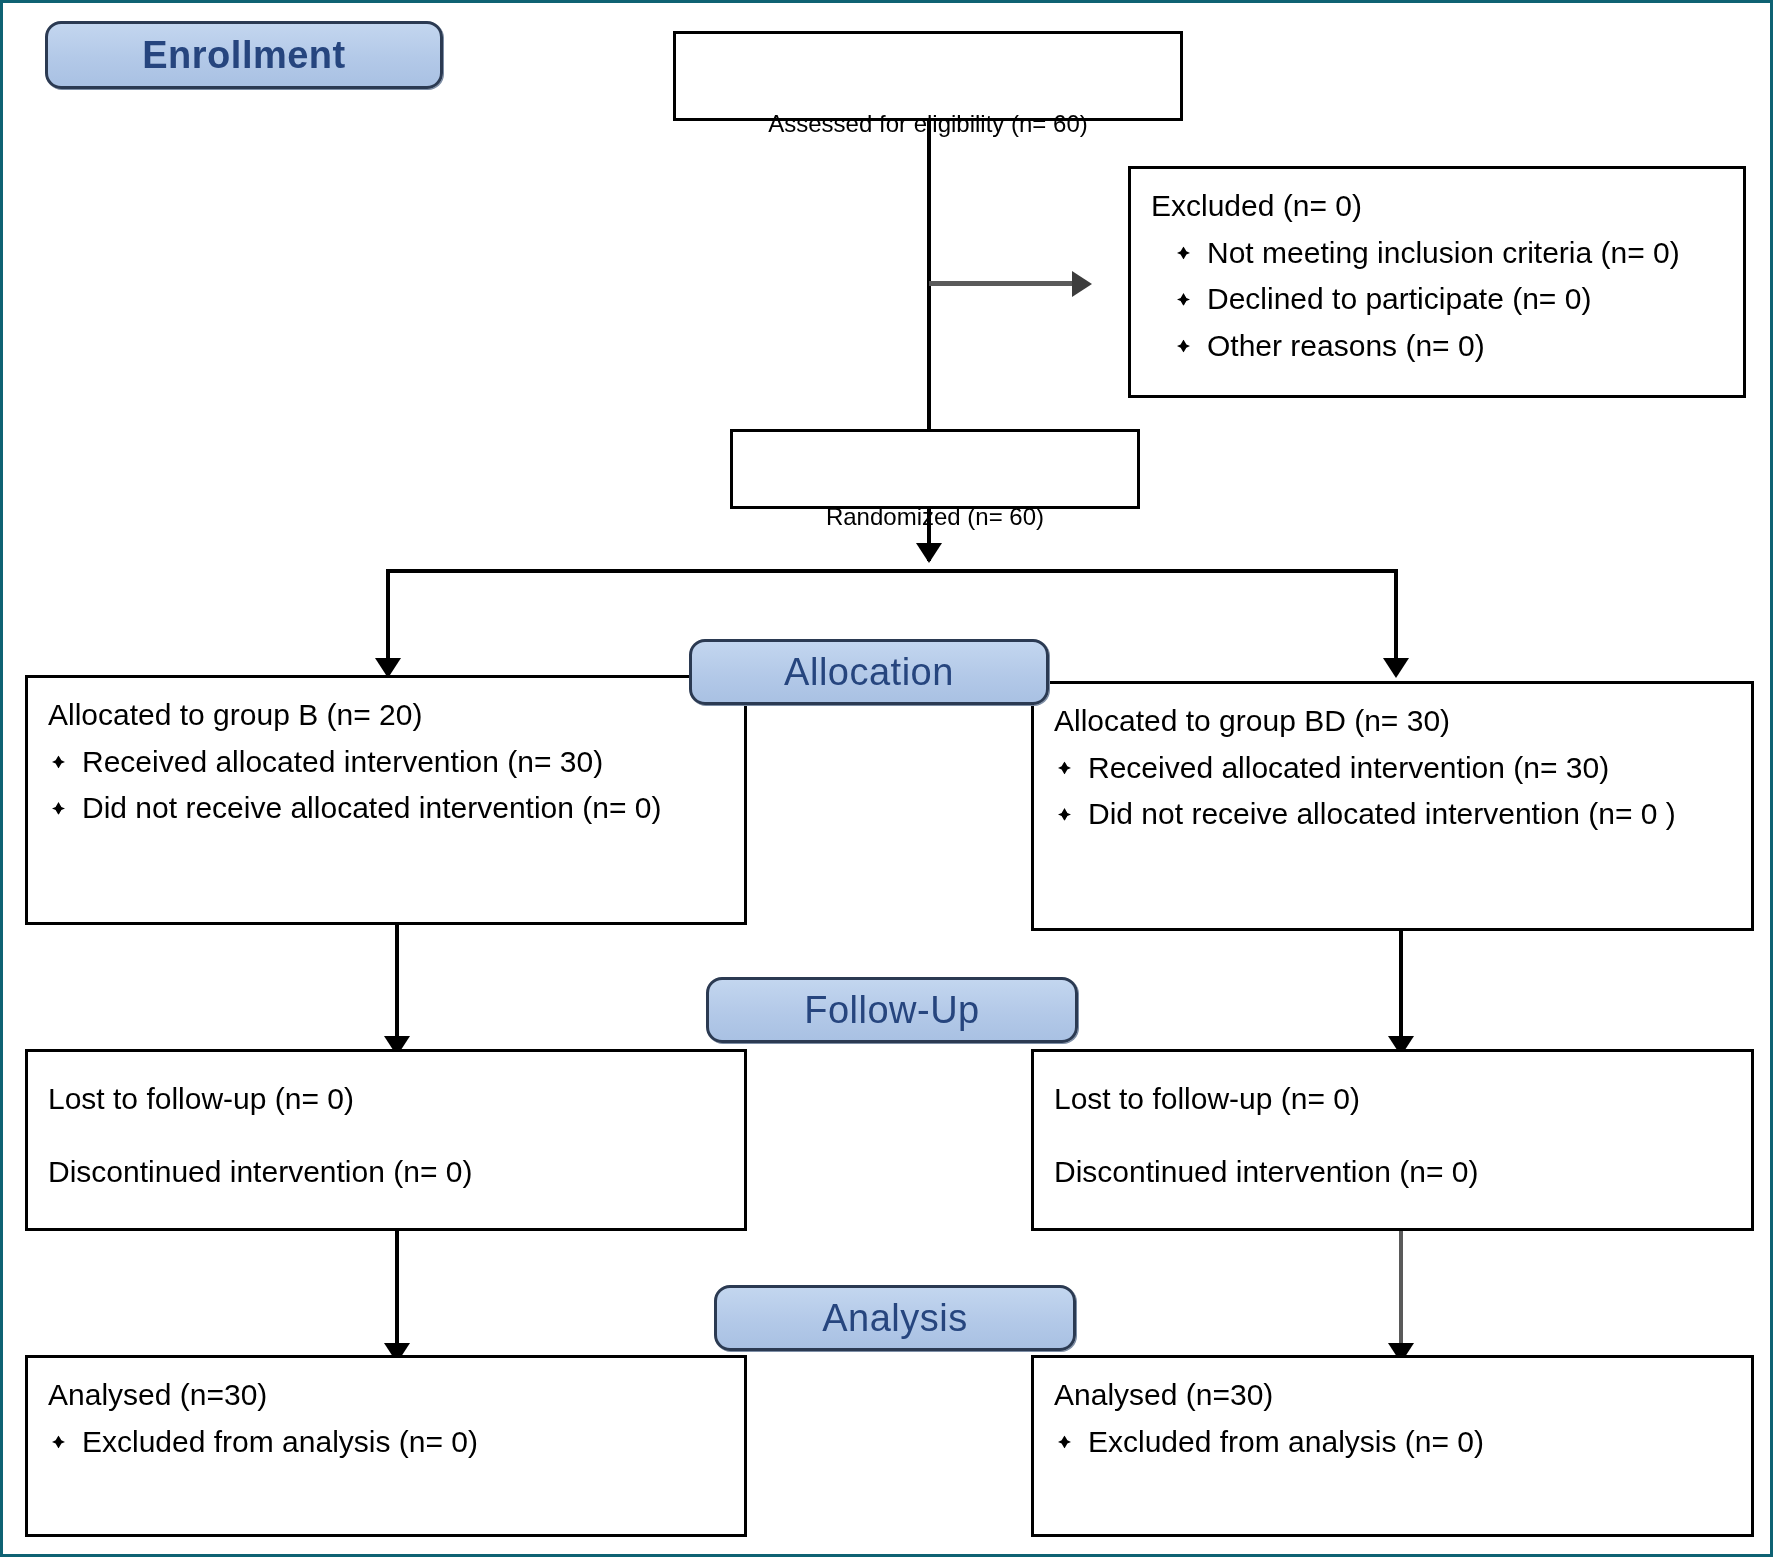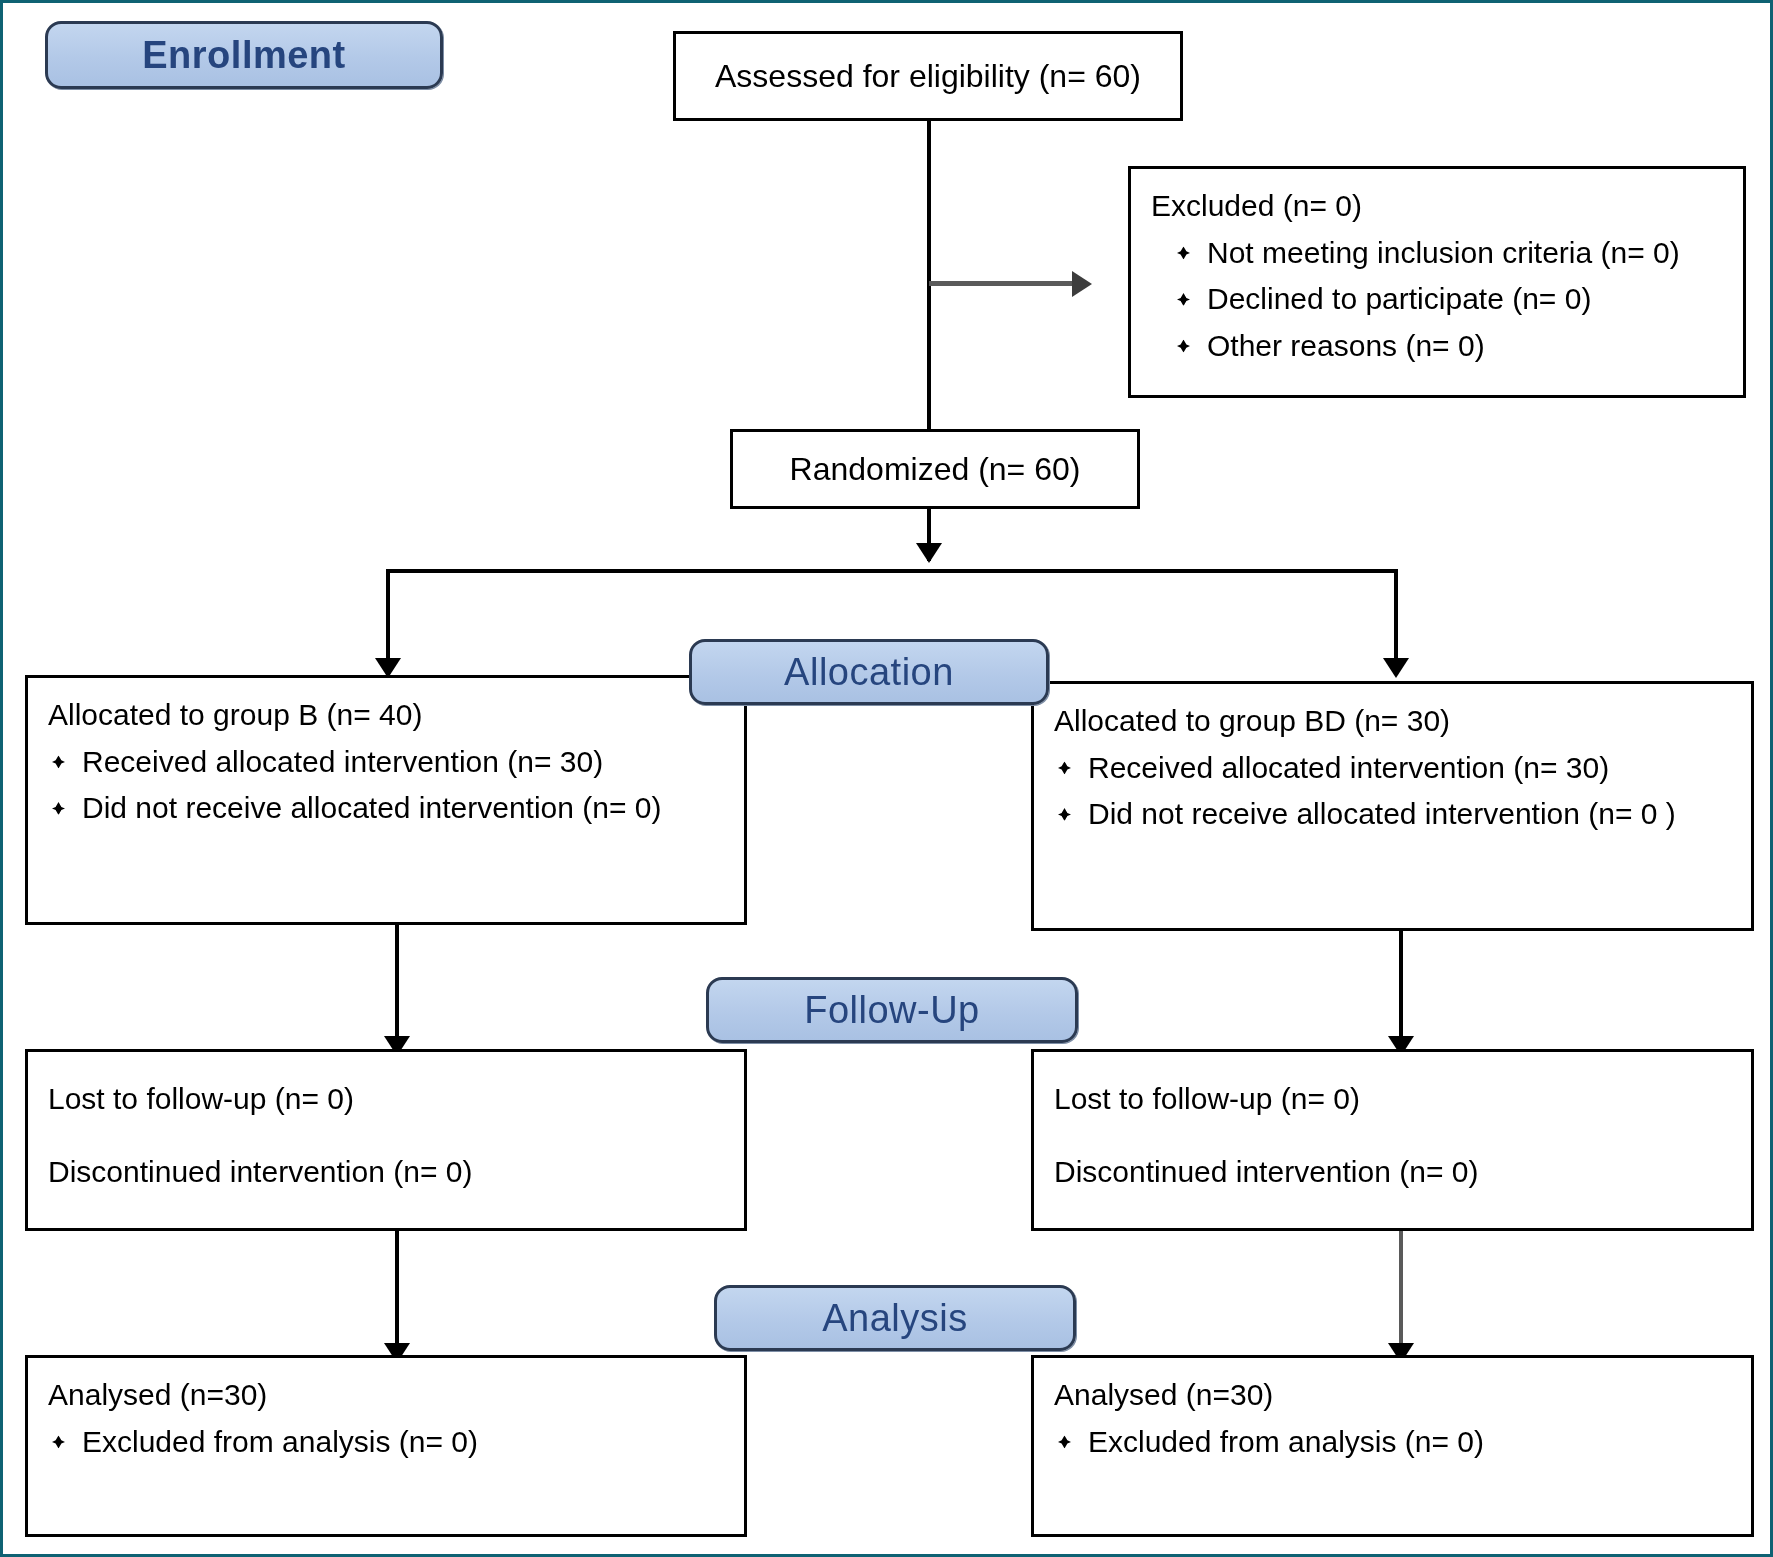--- a/index.html
+++ b/index.html
@@ -55,22 +55,23 @@
     padding: 16px 20px;
     color: #000000;
     font-size: 30px;
     line-height: 1.42;
   }
   .box-center {
     display: flex;
     align-items: center;
     justify-content: center;
     height: 100%;
-    font-size: 32px;
+    font-size: 24px;
     color: #000000;
+    margin-top: 48px;
   }
   .lead {
     margin: 0 0 4px 0;
     white-space: nowrap;
   }
   ul.bullets {
     list-style: none;
     margin: 0;
     padding: 0 0 0 26px;
   }
@@ -182,21 +183,21 @@
 
     <div class="vline" style="left:1391px; top:566px; height:106px;"></div>
     <div class="arrow-down" style="left:1380px; top:655px;"></div>
 
     <div class="stage-badge" style="left:686px; top:636px; width:360px; height:66px;">
       <span>Allocation</span>
     </div>
 
     <div class="box" style="left:22px; top:672px; width:722px; height:250px;">
       <div class="box-inner">
-        <p class="lead">Allocated to group B (n= 40)</p>
+        <p class="lead">Allocated to group B (n= 20)</p>
         <ul class="bullets" style="padding-left:4px;">
           <li>
             <span class="bullet-glyph"></span>
             <span>Received allocated intervention (n= 30)</span>
           </li>
           <li>
             <span class="bullet-glyph"></span>
             <span>Did not receive allocated intervention (n=  0)</span>
           </li>
         </ul>

